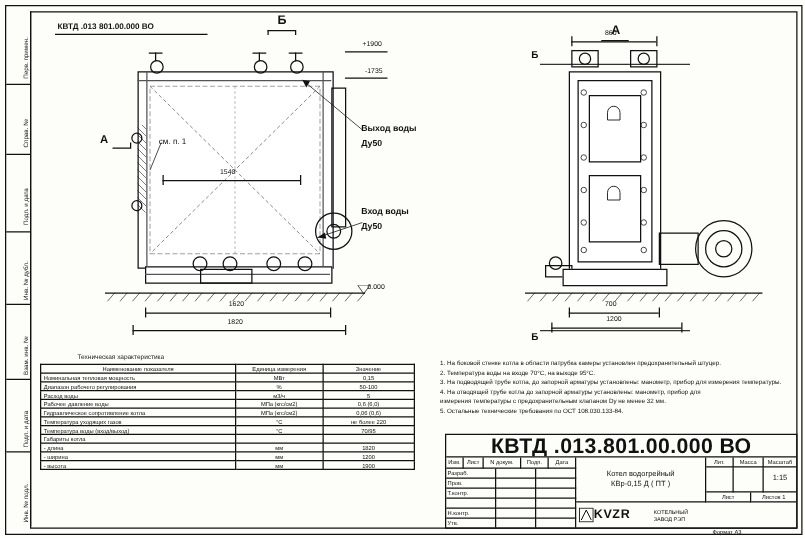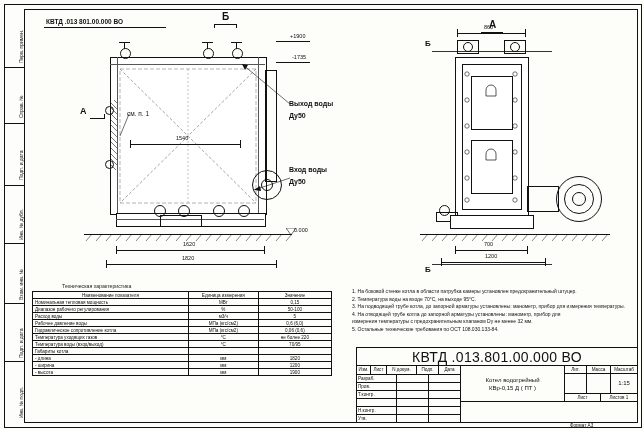--- a/index.html
+++ b/index.html
@@ -28,21 +28,21 @@
   table.spec td,table.spec th{border:0.6px solid #111;padding:0.5px 2px;color:#111;font-weight:normal;}
   table.spec th{font-size:4.6px;text-align:center;}
   .spec-title{position:absolute;font-size:5.2px;}
   
   .notes{position:absolute;font-size:5px;line-height:1.5;color:#111;}
   
   .stamp{position:absolute;border:1.2px solid #111;}
   .stamp .c{position:absolute;border-right:0.7px solid #111;border-bottom:0.7px solid #111;box-sizing:border-box;font-size:4.6px;padding:0.5px 1px;color:#111;overflow:hidden;}
   .stamp .nb{border-right:none;}
   .stamp .nbb{border-bottom:none;}
-  .code{font-size:14px;letter-spacing:0.3px;font-weight:normal;}
+  .code{font-size:17px;letter-spacing:0.3px;font-weight:bold;}
   .kvzr{position:absolute;font-size:10px;font-weight:bold;letter-spacing:0.5px;}
   .kvzr-sub{position:absolute;font-size:4.4px;line-height:1.25;}
   .circlebox{position:absolute;border:1px solid #111;border-radius:50%;}
   .sq{position:absolute;border:1px solid #111;}
   .smalltxt{position:absolute;font-size:4.6px;color:#111;white-space:nowrap;}
 </style>
 </head>
 <body>
 
 <div id="sheet">
@@ -408,17 +408,26 @@
 
     <div class="c" style="left:208px;top:18px;width:22px;height:8px;text-align:center;">Лит.</div>
     <div class="c" style="left:230px;top:18px;width:24px;height:8px;text-align:center;">Масса</div>
     <div class="c nb" style="left:254px;top:18px;width:26px;height:8px;text-align:center;">Масштаб</div>
     <div class="c" style="left:208px;top:26px;width:22px;height:20px;"></div>
     <div class="c" style="left:230px;top:26px;width:24px;height:20px;"></div>
     <div class="c nb" style="left:254px;top:26px;width:26px;height:20px;text-align:center;padding-top:6px;font-size:6px;">1:15</div>
     <div class="c" style="left:208px;top:46px;width:36px;height:8px;text-align:center;">Лист</div>
     <div class="c nb" style="left:244px;top:46px;width:36px;height:8px;text-align:center;">Листов  1</div>
 
+    <div class="c nb nbb" style="left:104px;top:54px;width:176px;height:20px;">
+      <div class="kvzr" style="left:14px;top:4px;position:absolute;">KVZR</div>
+      <div class="kvzr-sub" style="left:62px;top:5px;position:absolute;">КОТЕЛЬНЫЙ</div>
+      <div class="kvzr-sub" style="left:62px;top:11px;position:absolute;">ЗАВОД РЭП</div>
+      <svg class="abs" style="left:2px;top:4px;" width="12" height="12">
+        <rect x="0.5" y="0.5" width="11" height="11" fill="none" stroke="#111" stroke-width="0.8"></rect>
+        <path d="M2 10 L6 2 L10 10" fill="none" stroke="#111" stroke-width="0.8"></path>
+      </svg>
+    </div>
   </div>
 
   <div class="smalltxt" style="left:570px;top:423px;">Формат  А3</div>
 
 </div>
 
 </body></html>

